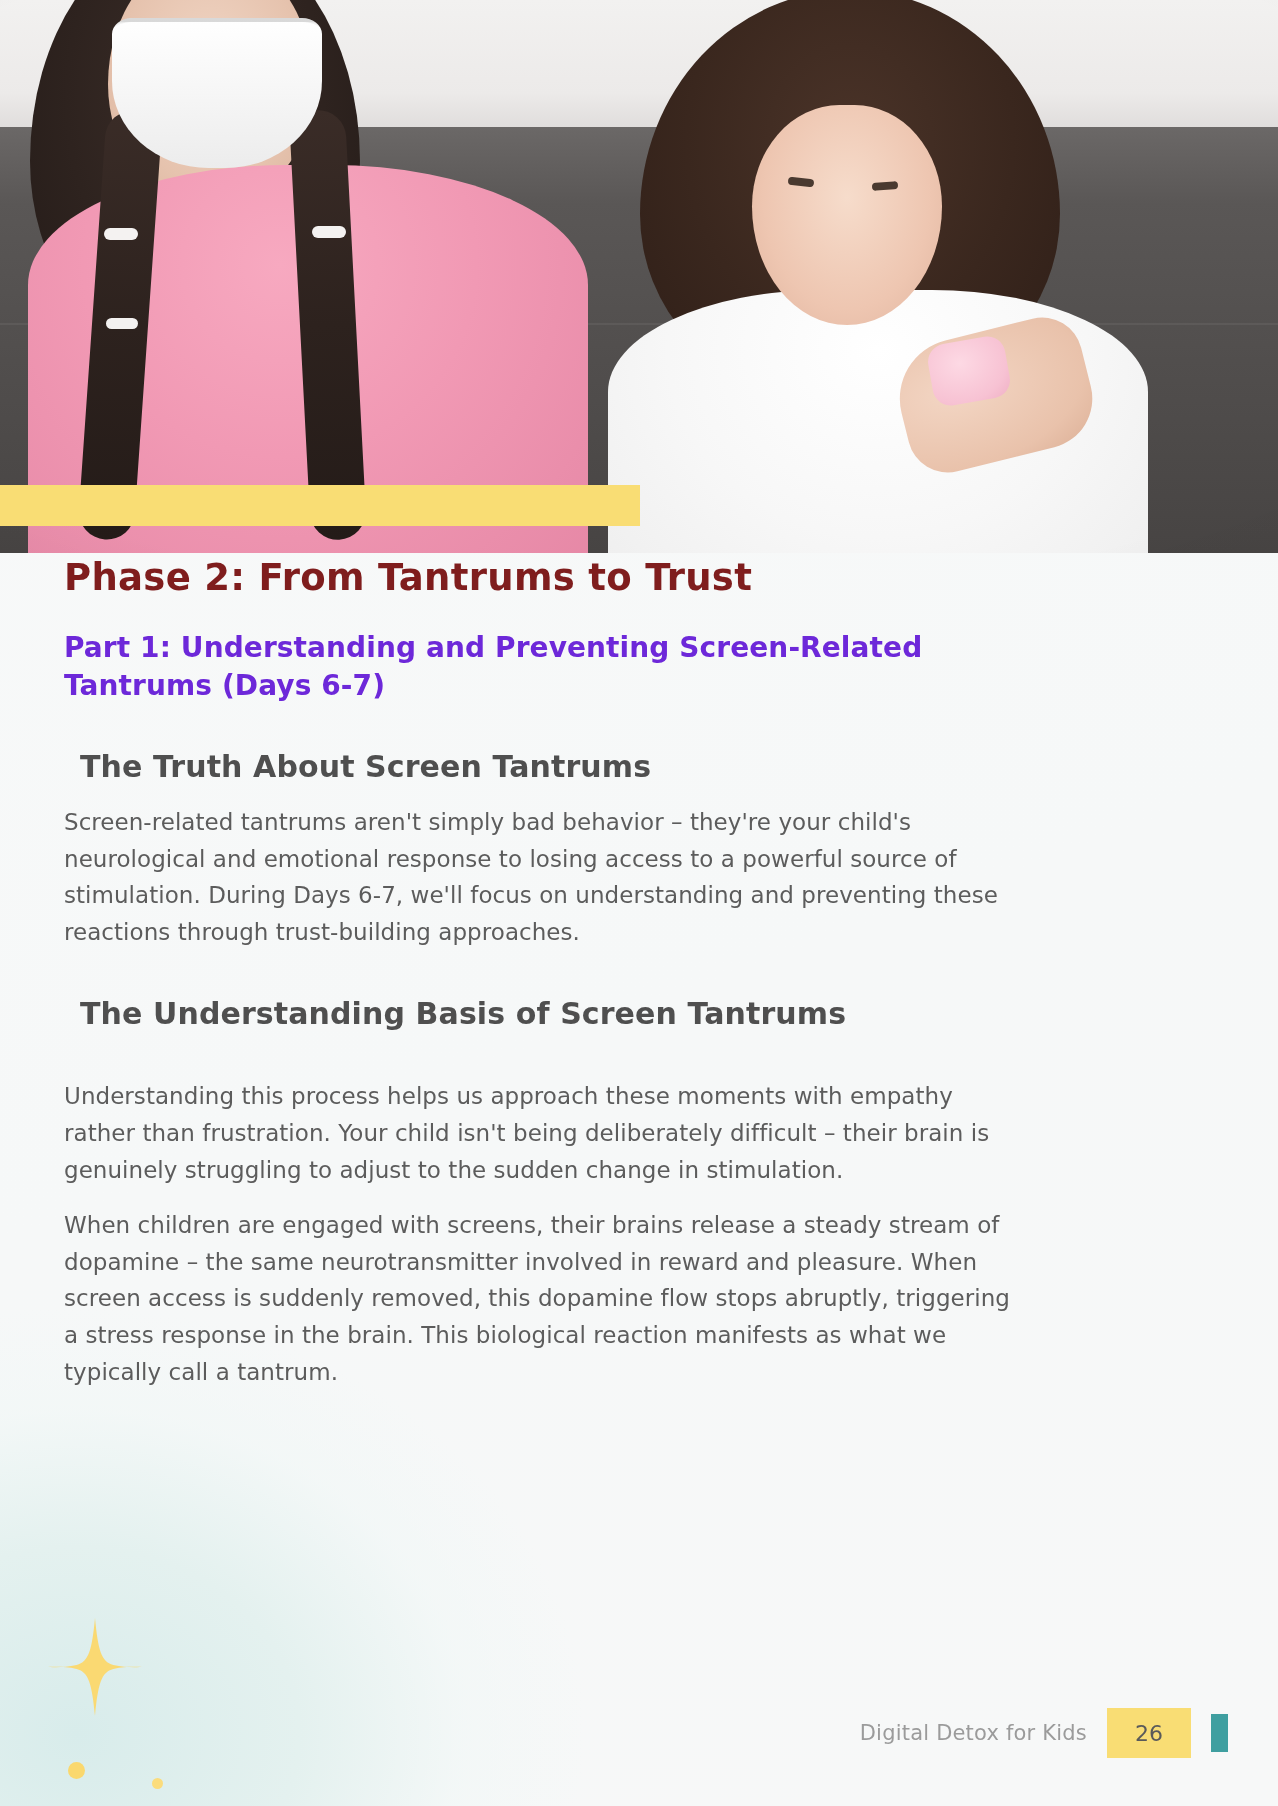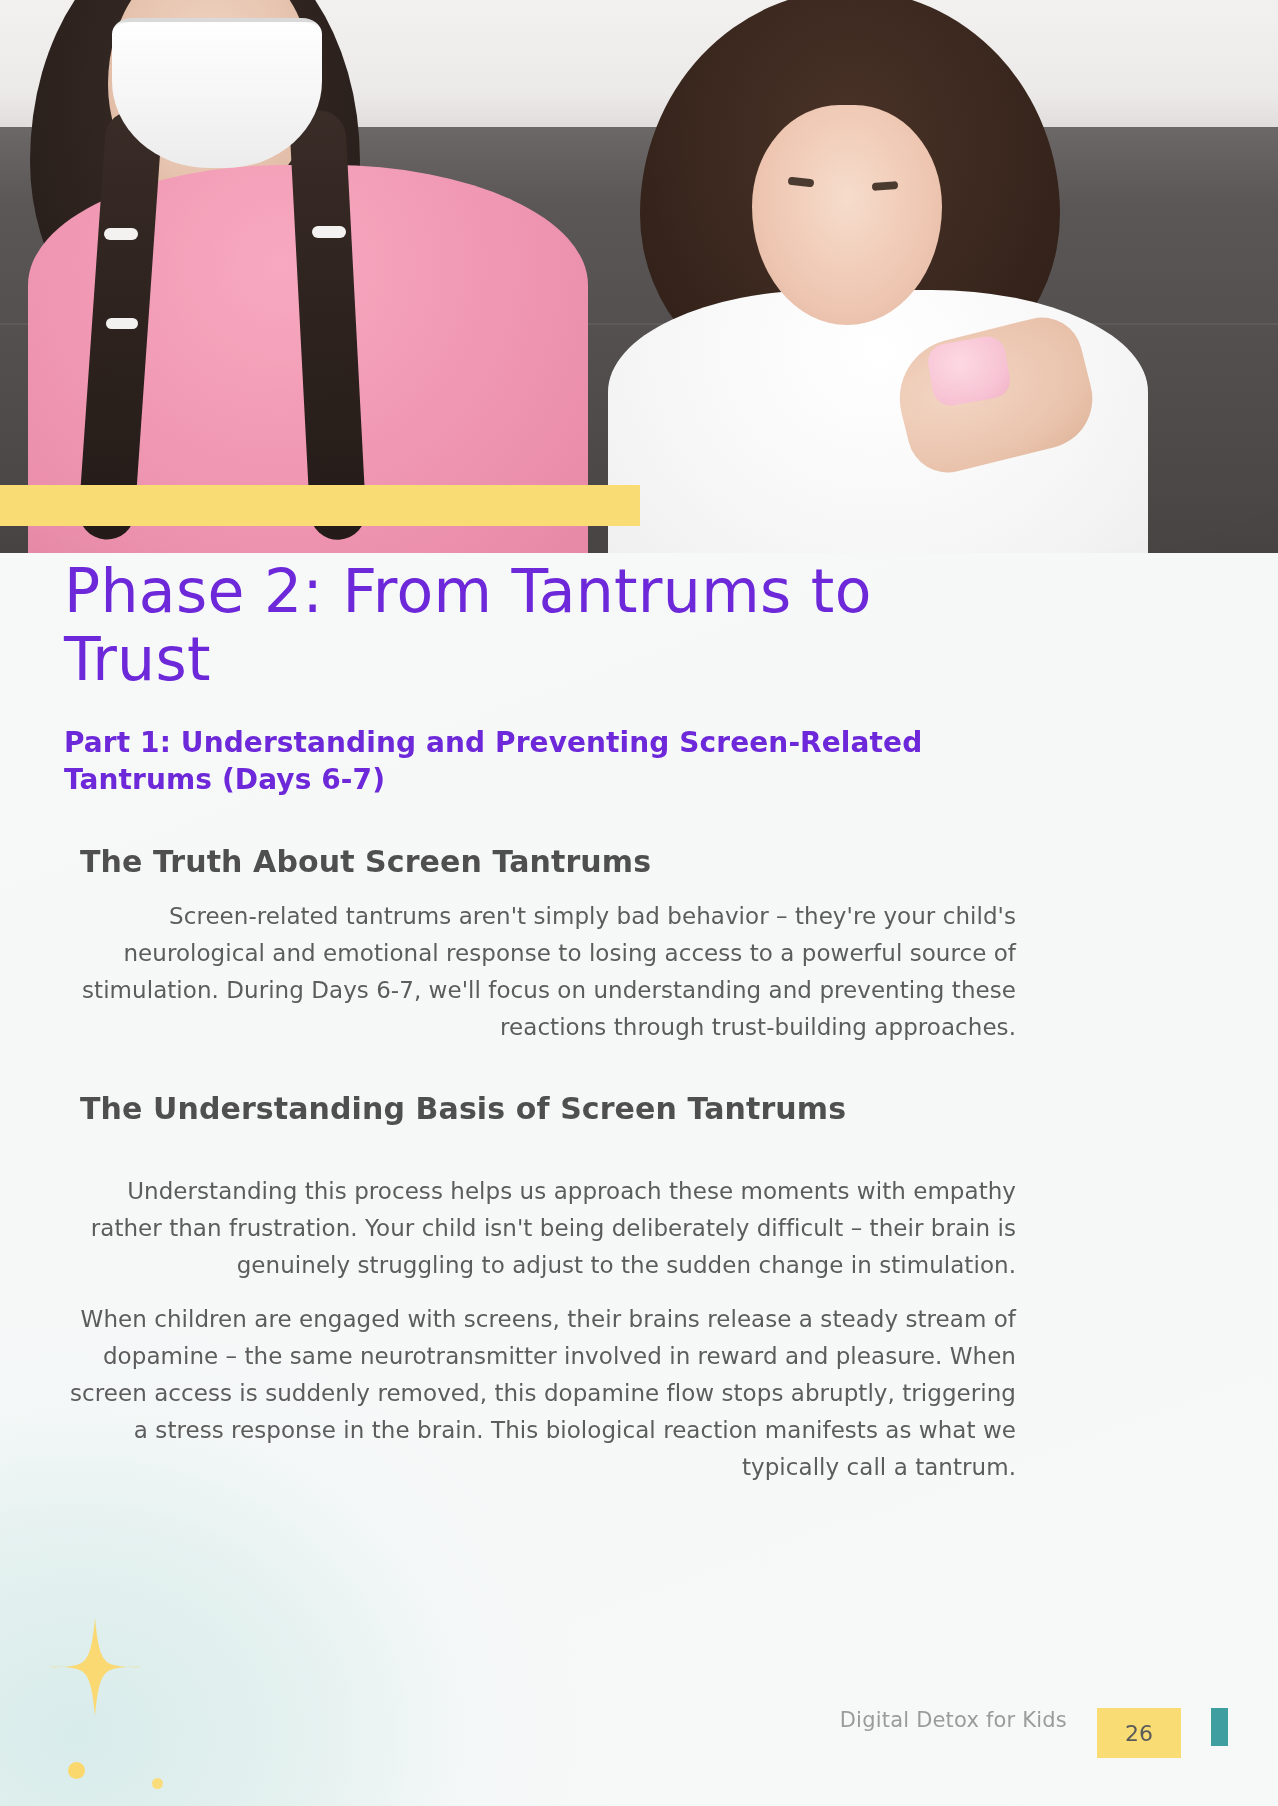--- a/index.html
+++ b/index.html
@@ -140,25 +140,25 @@
   
   .content {
     position: absolute;
     left: 64px;
     top: 553px;
     width: 952px;
   }
   .page-title {
     margin: 0;
     padding-top: 4px;
-    font-size: 60px;
+    font-size: 37px;
     line-height: 1.14;
-    font-weight: normal;
+    font-weight: bold;
     letter-spacing: 0.3px;
-    color: #6d28d9;
+    color: #7f1d1d;
   }
   .subtitle {
     margin: 30px 0 8px 0;
     font-size: 28px;
     line-height: 1.34;
     font-weight: bold;
     letter-spacing: 0.1px;
     color: #6d28d9;
     max-width: 880px;
   }
@@ -169,21 +169,20 @@
     font-weight: bold;
     letter-spacing: 0.1px;
     color: #4f4f4f;
   }
   .body-text {
     margin: 18px 0 0 0;
     font-size: 23px;
     line-height: 1.60;
     color: #5c5c5c;
     letter-spacing: 0.05px;
-    text-align: right;
   }
   .body-text.gap {
     margin-top: 46px;
   }
 
   
   .sparkle {
     position: absolute;
     left: 44px;
     top: 1616px;
@@ -209,21 +208,22 @@
     background: #fbdc7c;
     z-index: 2;
   }
 
   
   .footer {
     position: absolute;
     right: 50px;
     bottom: 48px;
     display: flex;
-    gap: 30px;
+    align-items: center;
+    gap: 20px;
     z-index: 4;
   }
   .footer-label {
     font-size: 21px;
     color: #9b9b9b;
     letter-spacing: 0.2px;
   }
   .page-badge {
     width: 84px;
     height: 50px;

